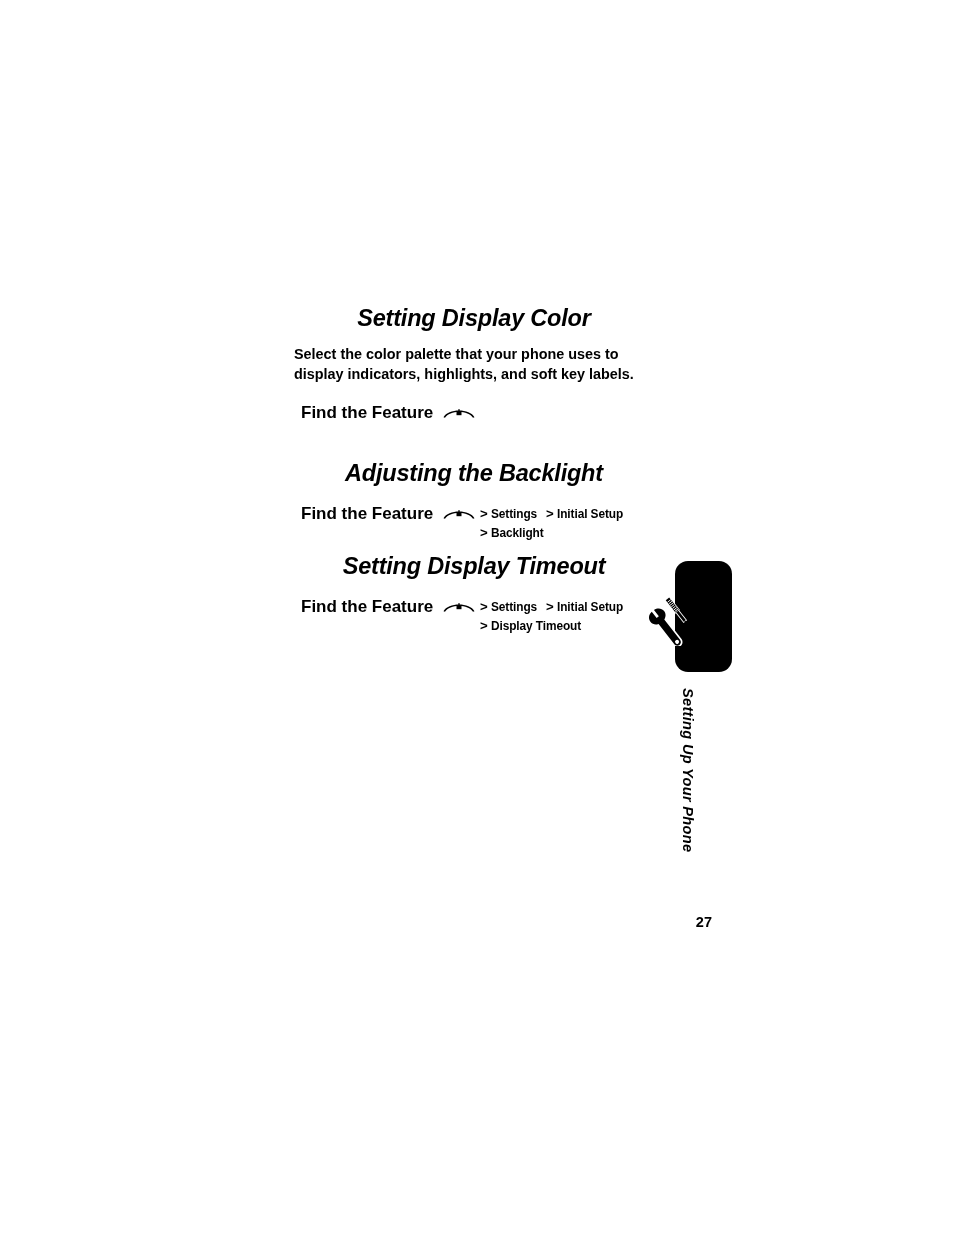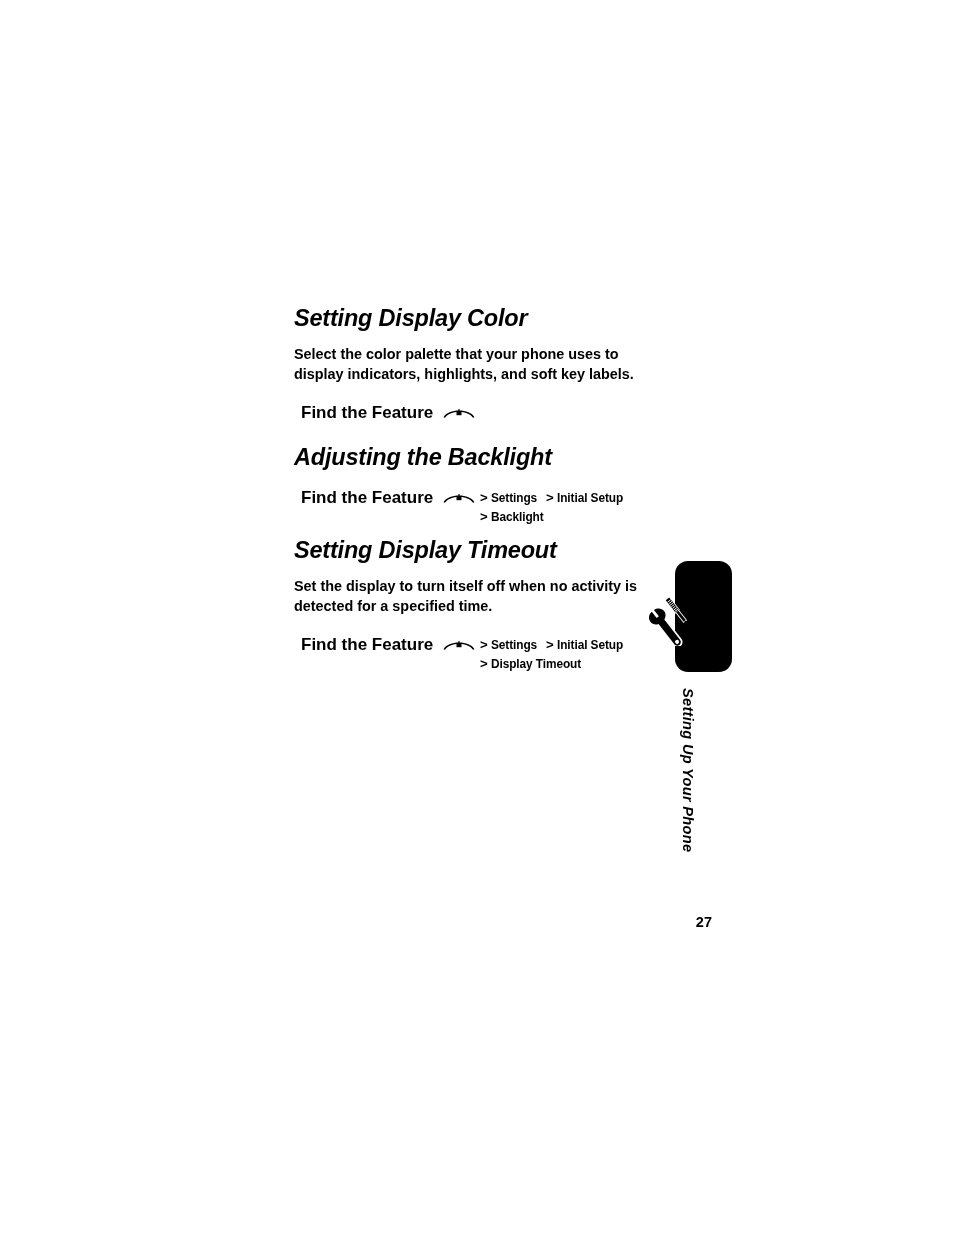--- a/index.html
+++ b/index.html
@@ -36,20 +36,21 @@
   .section-heading {
     font-family: "Liberation Sans", sans-serif;
     font-weight: bold;
     font-style: italic;
     font-size: 23.5px;
     line-height: 1.06;
     letter-spacing: -0.2px;
     margin: 0;
     color: #000;
     white-space: nowrap;
+    text-align: center;
   }
 
   .section-body {
     font-family: "Liberation Sans", sans-serif;
     font-weight: bold;
     font-style: normal;
     font-size: 14.4px;
     line-height: 20.5px;
     margin: 13px 0 0 0;
     color: #000;
@@ -174,21 +175,21 @@
           <svg viewBox="0 0 34 16" width="34" height="16" aria-hidden="true">
             <path d="M1.5 12.2 C 6 3.2, 28 3.2, 32.5 12.2 L 31 12.8 C 26.5 5.0, 7.5 5.0, 3 12.8 Z" fill="#000"></path>
             <rect x="14.5" y="6.2" width="5" height="4" fill="#000"></rect>
             <rect x="16.3" y="4.2" width="1.4" height="2.2" fill="#000"></rect>
           </svg>
         </div>
 
       </div>
     </div>
 
-    <div class="section" style="">
+    <div class="section" style="margin-top:16px;">
       <h2 class="section-heading">Adjusting the Backlight</h2>
 
       <div class="feature-row">
         <div class="feature-label">Find the Feature</div>
 
         <div class="feature-key">
           <svg viewBox="0 0 34 16" width="34" height="16" aria-hidden="true">
             <path d="M1.5 12.2 C 6 3.2, 28 3.2, 32.5 12.2 L 31 12.8 C 26.5 5.0, 7.5 5.0, 3 12.8 Z" fill="#000"></path>
             <rect x="14.5" y="6.2" width="5" height="4" fill="#000"></rect>
             <rect x="16.3" y="4.2" width="1.4" height="2.2" fill="#000"></rect>
@@ -203,21 +204,20 @@
           <span class="line2">
             <span class="sep">&gt;</span>
             <span class="crumb">Backlight</span>
           </span>
         </div>
       </div>
     </div>
 
     <div class="section" style="margin-top:8px;">
       <h2 class="section-heading">Setting Display Timeout</h2>
-      <p class="section-body">Set the display to turn itself off when no activity is detected for a specified time.</p>
 
       <div class="feature-row">
         <div class="feature-label">Find the Feature</div>
 
         <div class="feature-key">
           <svg viewBox="0 0 34 16" width="34" height="16" aria-hidden="true">
             <path d="M1.5 12.2 C 6 3.2, 28 3.2, 32.5 12.2 L 31 12.8 C 26.5 5.0, 7.5 5.0, 3 12.8 Z" fill="#000"></path>
             <rect x="14.5" y="6.2" width="5" height="4" fill="#000"></rect>
             <rect x="16.3" y="4.2" width="1.4" height="2.2" fill="#000"></rect>
           </svg>

